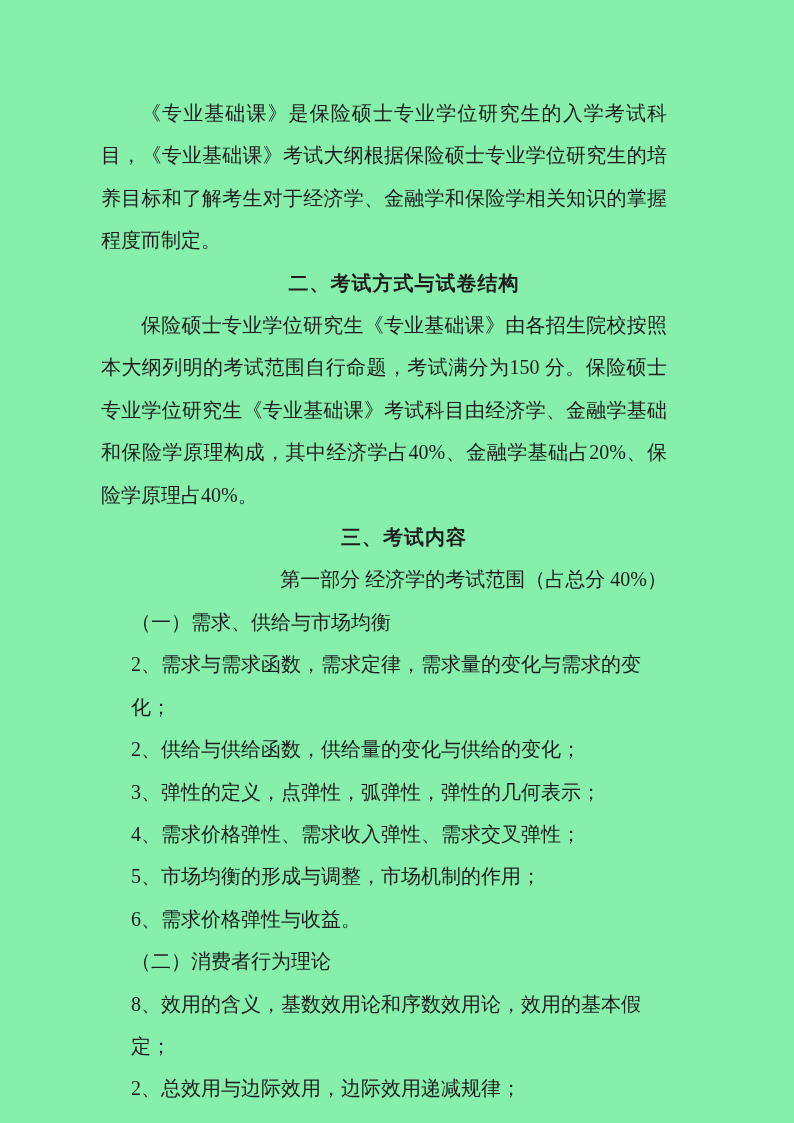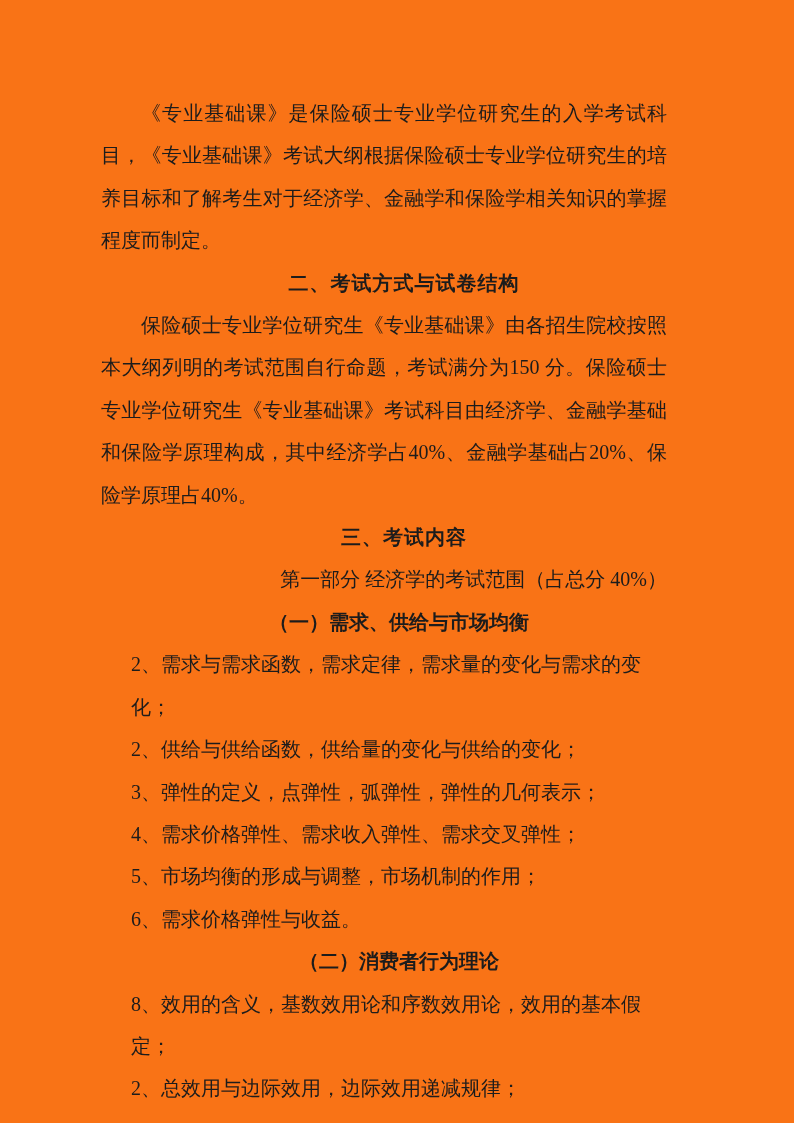--- a/index.html
+++ b/index.html
@@ -4,21 +4,21 @@
 <style>
   html, body {
     margin: 0;
     padding: 0;
     background: #ffffff;
   }
   .page {
     position: relative;
     width: 794px;
     height: 1123px;
-    background: #f97316;
+    background: #86efac;
     overflow: hidden;
   }
   .content {
     position: absolute;
     left: 101px;
     top: 92px;
     width: 566px;
     font-family: "Liberation Serif", "DejaVu Serif", serif;
     font-size: 20px;
     line-height: 42.4px;
@@ -36,22 +36,21 @@
     font-weight: bold;
     text-align: center;
     letter-spacing: 1px;
   }
   .part-title {
     margin: 0 0 0 34px;
     text-align: right;
   }
   .sub-title {
     margin: 0 0 0 30px;
-    text-align: center;
-    font-weight: bold;
+    text-align: left;
   }
   .list-item {
     margin: 0 0 0 30px;
     text-align: left;
   }
 </style>
 </head>
 <body>
 
 <div class="page">

